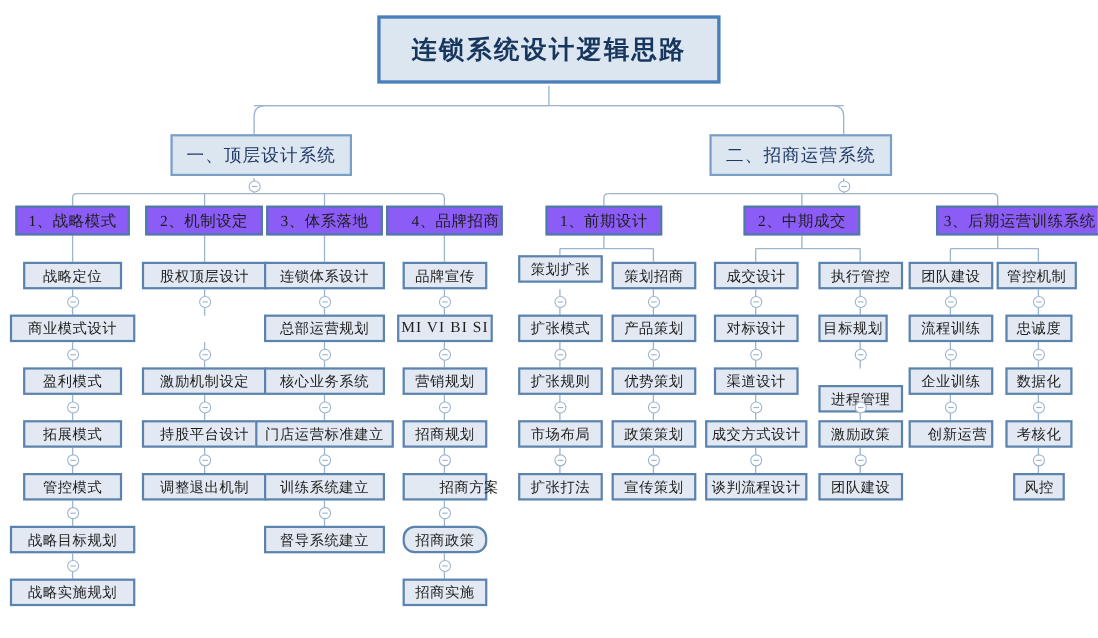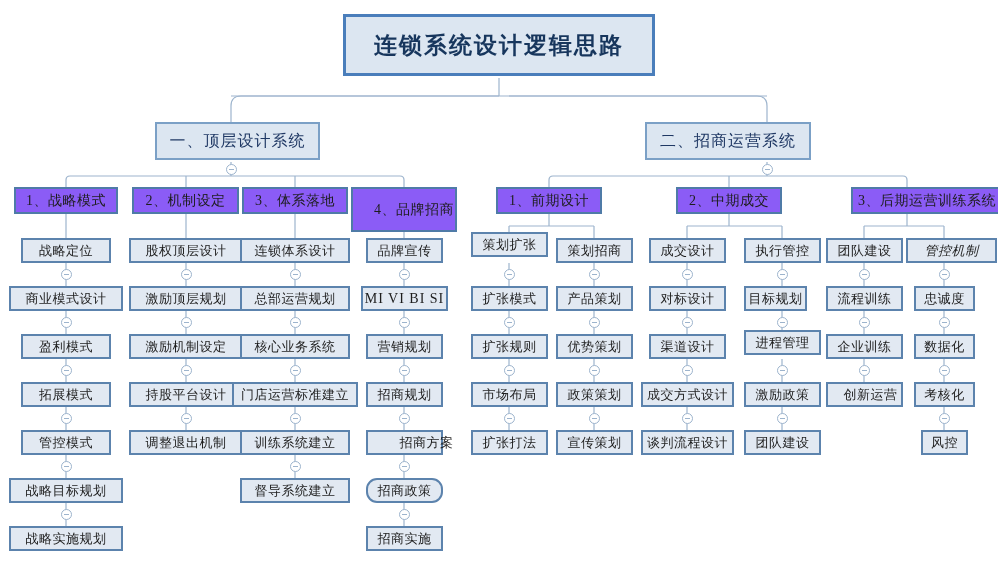--- a/index.html
+++ b/index.html
@@ -265,36 +265,35 @@
   <div class="toggle" style="left:938.5px; top:413px;"></div>
 
   <div class="node root" style="left:343px; top:14px; width:312px; height:62px;">连锁系统设计逻辑思路</div>
 
   <div class="node lvl2" style="left:155px; top:122px; width:165px; height:38px;">一、顶层设计系统</div>
   <div class="node lvl2" style="left:645px; top:122px; width:166px; height:38px;">二、招商运营系统</div>
 
   <div class="node lvl3" style="left:14px; top:187px; width:104px; height:27px;">1、战略模式</div>
   <div class="node lvl3" style="left:132px; top:187px; width:107px; height:27px;">2、机制设定</div>
   <div class="node lvl3" style="left:242px; top:187px; width:106px; height:27px;">3、体系落地</div>
-  <div class="node lvl3" style="left:351px; top:187px; width:106px; height:45px;padding-left:20px;">4、品牌招商</div>
+  <div class="node lvl3" style="left:351px; top:187px; width:106px; height:27px;padding-left:20px;">4、品牌招商</div>
 
   <div class="node lvl3" style="left:496px; top:187px; width:106px; height:27px;">1、前期设计</div>
   <div class="node lvl3" style="left:676px; top:187px; width:106px; height:27px;">2、中期成交</div>
   <div class="node lvl3" style="left:851px; top:187px; width:152px; height:27px;">3、后期运营训练系统</div>
 
   <div class="node leaf" style="left:21px; top:238px; width:90px;">战略定位</div>
   <div class="node leaf" style="left:9px; top:286px; width:114px;">商业模式设计</div>
   <div class="node leaf" style="left:21px; top:334px; width:90px;">盈利模式</div>
   <div class="node leaf" style="left:21px; top:382px; width:90px;">拓展模式</div>
   <div class="node leaf" style="left:21px; top:430px; width:90px;">管控模式</div>
   <div class="node leaf" style="left:9px; top:478px; width:114px;">战略目标规划</div>
   <div class="node leaf" style="left:9px; top:526px; width:114px;">战略实施规划</div>
 
   <div class="node leaf" style="left:129px; top:238px; width:114px;">股权顶层设计</div>
-  <div class="node leaf" style="left:129px; top:286px; width:114px;">激励顶层规划</div>
   <div class="node leaf" style="left:129px; top:334px; width:114px;">激励机制设定</div>
   <div class="node leaf" style="left:129px; top:382px; width:114px;">持股平台设计</div>
   <div class="node leaf" style="left:129px; top:430px; width:114px;">调整退出机制</div>
 
   <div class="node leaf" style="left:240px; top:238px; width:110px;">连锁体系设计</div>
   <div class="node leaf" style="left:240px; top:286px; width:110px;">总部运营规划</div>
   <div class="node leaf" style="left:240px; top:334px; width:110px;">核心业务系统</div>
   <div class="node leaf" style="left:232px; top:382px; width:126px;">门店运营标准建立</div>
   <div class="node leaf" style="left:240px; top:430px; width:110px;">训练系统建立</div>
   <div class="node leaf" style="left:240px; top:478px; width:110px;">督导系统建立</div>
@@ -320,28 +319,28 @@
   <div class="node leaf" style="left:556px; top:430px; width:77px;">宣传策划</div>
 
   <div class="node leaf" style="left:649px; top:238px; width:77px;">成交设计</div>
   <div class="node leaf" style="left:649px; top:286px; width:77px;">对标设计</div>
   <div class="node leaf" style="left:649px; top:334px; width:77px;">渠道设计</div>
   <div class="node leaf" style="left:641px; top:382px; width:93px;">成交方式设计</div>
   <div class="node leaf" style="left:641px; top:430px; width:93px;">谈判流程设计</div>
 
   <div class="node leaf" style="left:744px; top:238px; width:77px;">执行管控</div>
   <div class="node leaf" style="left:744px; top:286px; width:63px;">目标规划</div>
-  <div class="node leaf" style="left:744px; top:330px; width:77px;">进程管理</div>
+  <div class="node leaf" style="left:744px; top:350px; width:77px;">进程管理</div>
   <div class="node leaf" style="left:744px; top:382px; width:77px;">激励政策</div>
   <div class="node leaf" style="left:744px; top:430px; width:77px;">团队建设</div>
 
   <div class="node leaf" style="left:826px; top:238px; width:77px;">团队建设</div>
   <div class="node leaf" style="left:826px; top:286px; width:77px;">流程训练</div>
   <div class="node leaf" style="left:826px; top:334px; width:77px;">企业训练</div>
   <div class="node leaf" style="left:826px; top:382px; width:77px;padding-left:12px;">创新运营</div>
 
-  <div class="node leaf" style="left:906px; top:238px; width:91px;font-style:italic;">管控机制</div>
+  <div class="node leaf" style="left:906px; top:238px; width:73px;">管控机制</div>
   <div class="node leaf" style="left:914px; top:286px; width:61px;">忠诚度</div>
   <div class="node leaf" style="left:914px; top:334px; width:61px;">数据化</div>
   <div class="node leaf" style="left:914px; top:382px; width:61px;">考核化</div>
   <div class="node leaf" style="left:921px; top:430px; width:47px;">风控</div>
 
 </div>
 
 </body></html>

